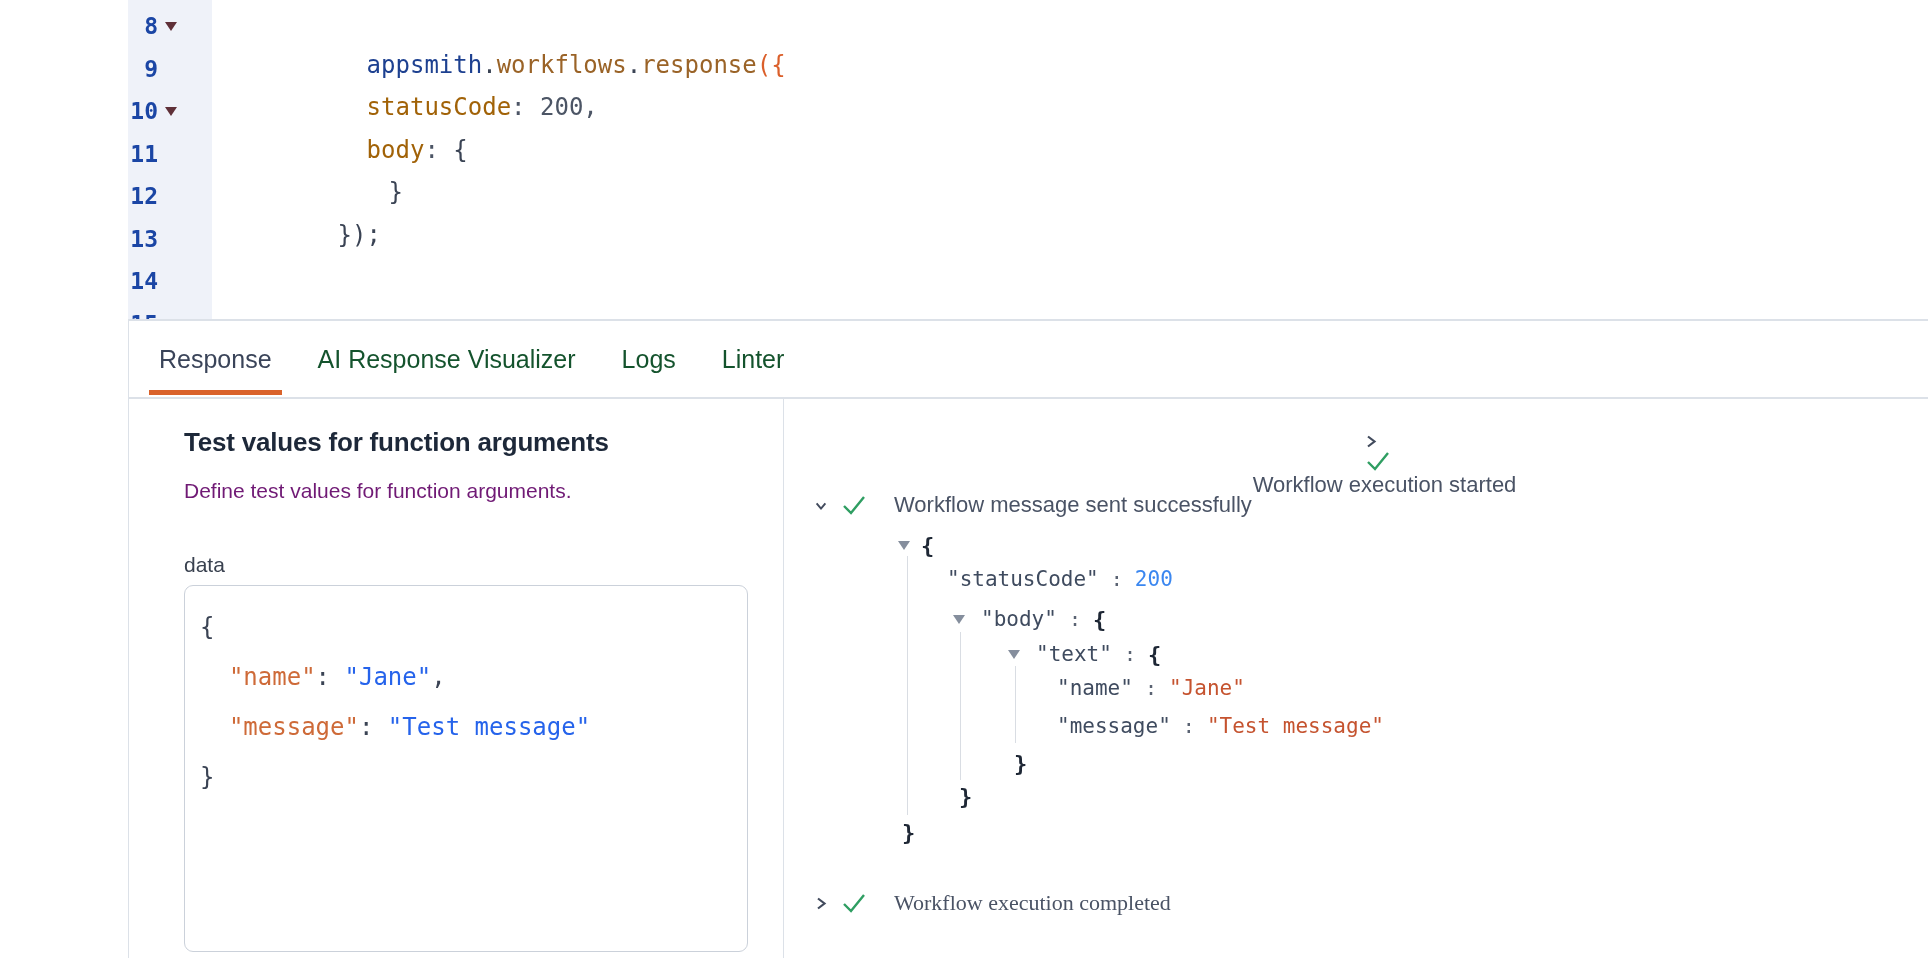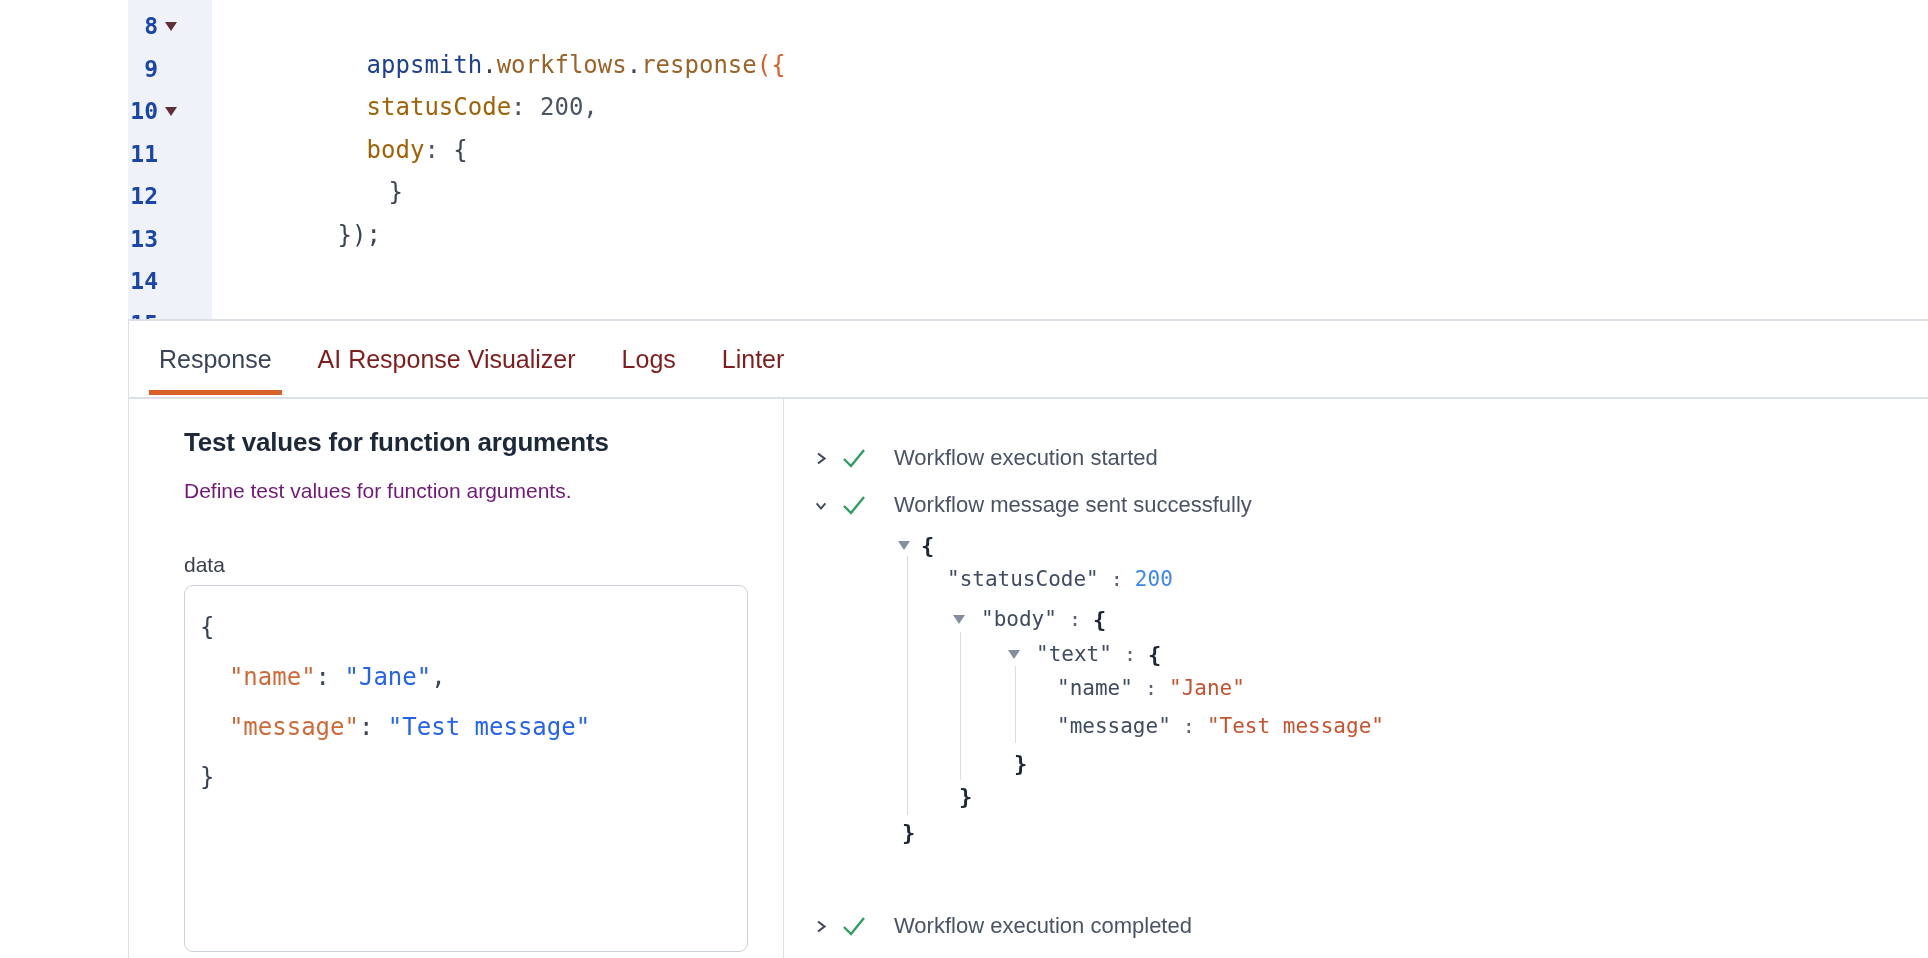--- a/index.html
+++ b/index.html
@@ -17,21 +17,21 @@
   .g-fold.has-fold { width:0; height:0; border-left:6px solid transparent; border-right:6px solid transparent; border-top:9px solid #5F3038; }
   .code { position:absolute; left:94px; top:1px; right:0; }
   .c-row { height:42.5px; line-height:42.5px; white-space:pre; font-family:"DejaVu Sans Mono", monospace; font-size:24px; }
   .ind-a { padding-left:29px; } .ind-b { padding-left:67px; } .ind-c { padding-left:51px; } .ind-0 { padding-left:0; }
   .tk-ident { color:#1D4090; } .tk-dot { color:#3A4354; } .tk-prop { color:#9A6327; }
   .tk-brk { color:#DB5F2A; } .tk-key { color:#a16207; } .tk-pun { color:#4C5565; }
   .tk-num { color:#4C5565; } .tk-brace { color:#3A4354; } .tk-var { color:#8A7428; }
   
   .bottom { position:absolute; left:128px; top:319px; right:0; bottom:0; border-top:2px solid #DCE1E8; border-left:1.5px solid #DCE1E8; background:#fff; }
   .tabs { height:78px; border-bottom:2px solid #DCE1E8; display:flex; align-items:center; padding-left:30px; gap:46px; }
-  .tab { position:relative; height:100%; display:flex; align-items:center; font-size:25px; color:#7f1d1d; cursor:default; }
+  .tab { position:relative; height:100%; display:flex; align-items:center; font-size:25px; color:#14532d; cursor:default; }
   .tab.active { color:#3A4459; font-weight:500; }
   .tab .underline { position:absolute; left:-10px; right:-10px; bottom:2px; height:5px; background:#D9622B; }
   .panes { display:flex; height:calc(100% - 78px);justify-content:flex-end; }
   
   .args-pane { width:655px; border-right:1.5px solid #DCE1E8; padding:29px 0 0 55px; }
   .args-title { font-size:26px; font-weight:700; color:#1D2839; letter-spacing:-0.2px; line-height:28px; }
   .args-desc { margin-top:23px; font-size:21px; color:#701a75; line-height:23px; }
   .field-label { margin-top:51px; font-size:21px; color:#39414F; line-height:23px; }
   .json-box { margin-top:9px; width:564px; height:367px; border:1.5px solid #CBD1DA; border-radius:9px;
               padding:16px 0 0 15px; font-family:"DejaVu Sans Mono", monospace; font-size:24px; color:#3A4354; }
@@ -141,21 +141,21 @@
         <div class="json-box">
           <div class="jb-line"><span class="jb-brace">{</span></div>
           <div class="jb-line"><span class="jb-ind">  </span><span class="jb-key">"name"</span><span class="jb-pun">: </span><span class="jb-str">"Jane"</span><span class="jb-pun">,</span></div>
           <div class="jb-line"><span class="jb-ind">  </span><span class="jb-key">"message"</span><span class="jb-pun">: </span><span class="jb-str">"Test message"</span></div>
           <div class="jb-line"><span class="jb-brace">}</span></div>
         </div>
       </div>
 
       <div class="exec-pane">
 
-        <div class="ev-row" style="top:44px;">
+        <div class="ev-row" style="top:34px;flex-direction:column;">
           <span class="ev-chevron">
             <svg width="14" height="17" viewBox="0 0 14 17">
                 <path d="M4 3.5 L10.5 8.5 L4 13.5" stroke="#424B5D" stroke-width="2.2" fill="none"></path>
               </svg>
           </span>
           <span class="ev-check">
             <svg width="26" height="22" viewBox="0 0 26 22">
                 <path d="M3 12 L10 19 L23 3" stroke="#2F9E62" stroke-width="2.4" fill="none"></path>
               </svg>
           </span>
@@ -204,21 +204,21 @@
         <div class="t-row" style="top:349px; left:230px;">
           <span class="tr-brace">}</span>
         </div>
         <div class="t-row" style="top:382px; left:175px;">
           <span class="tr-brace">}</span>
         </div>
         <div class="t-row" style="top:418px; left:118px;">
           <span class="tr-brace">}</span>
         </div>
 
-        <div class="ev-row" style="top:512px;">
+        <div class="ev-row" style="top:489px;font-family:Liberation Serif, serif;">
           <span class="ev-chevron">
             <svg width="14" height="17" viewBox="0 0 14 17">
                 <path d="M4 3.5 L10.5 8.5 L4 13.5" stroke="#424B5D" stroke-width="2.2" fill="none"></path>
               </svg>
           </span>
           <span class="ev-check">
             <svg width="26" height="22" viewBox="0 0 26 22">
                 <path d="M3 12 L10 19 L23 3" stroke="#2F9E62" stroke-width="2.4" fill="none"></path>
               </svg>
           </span>

